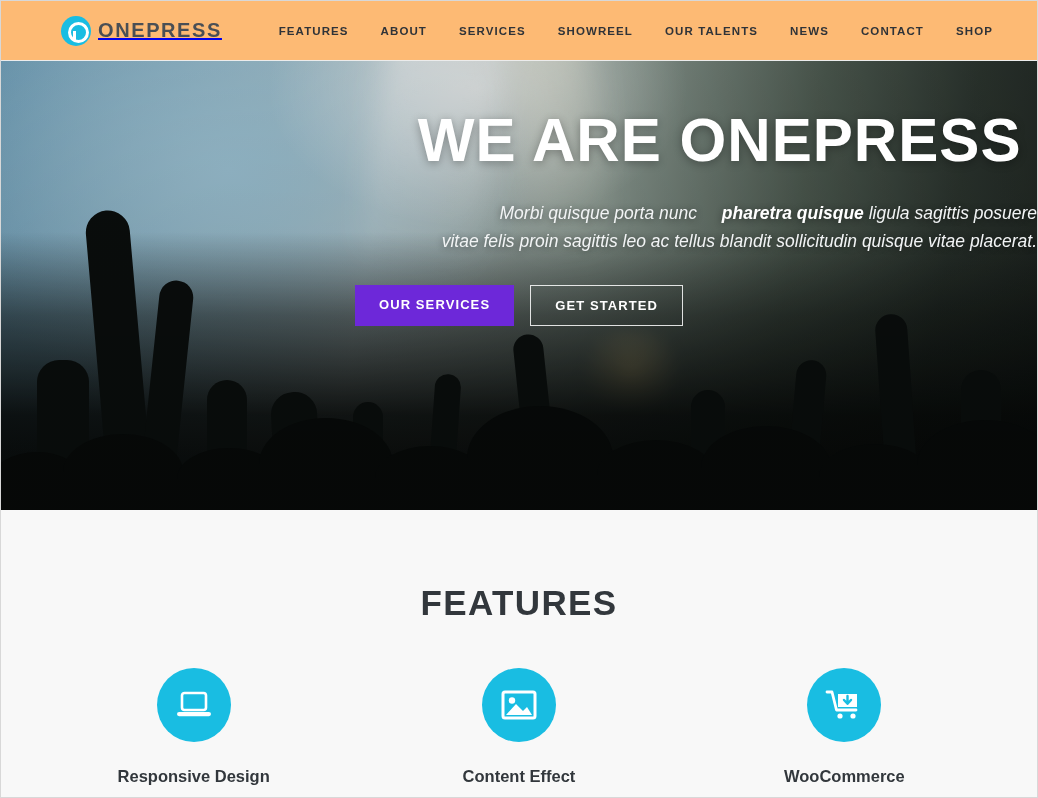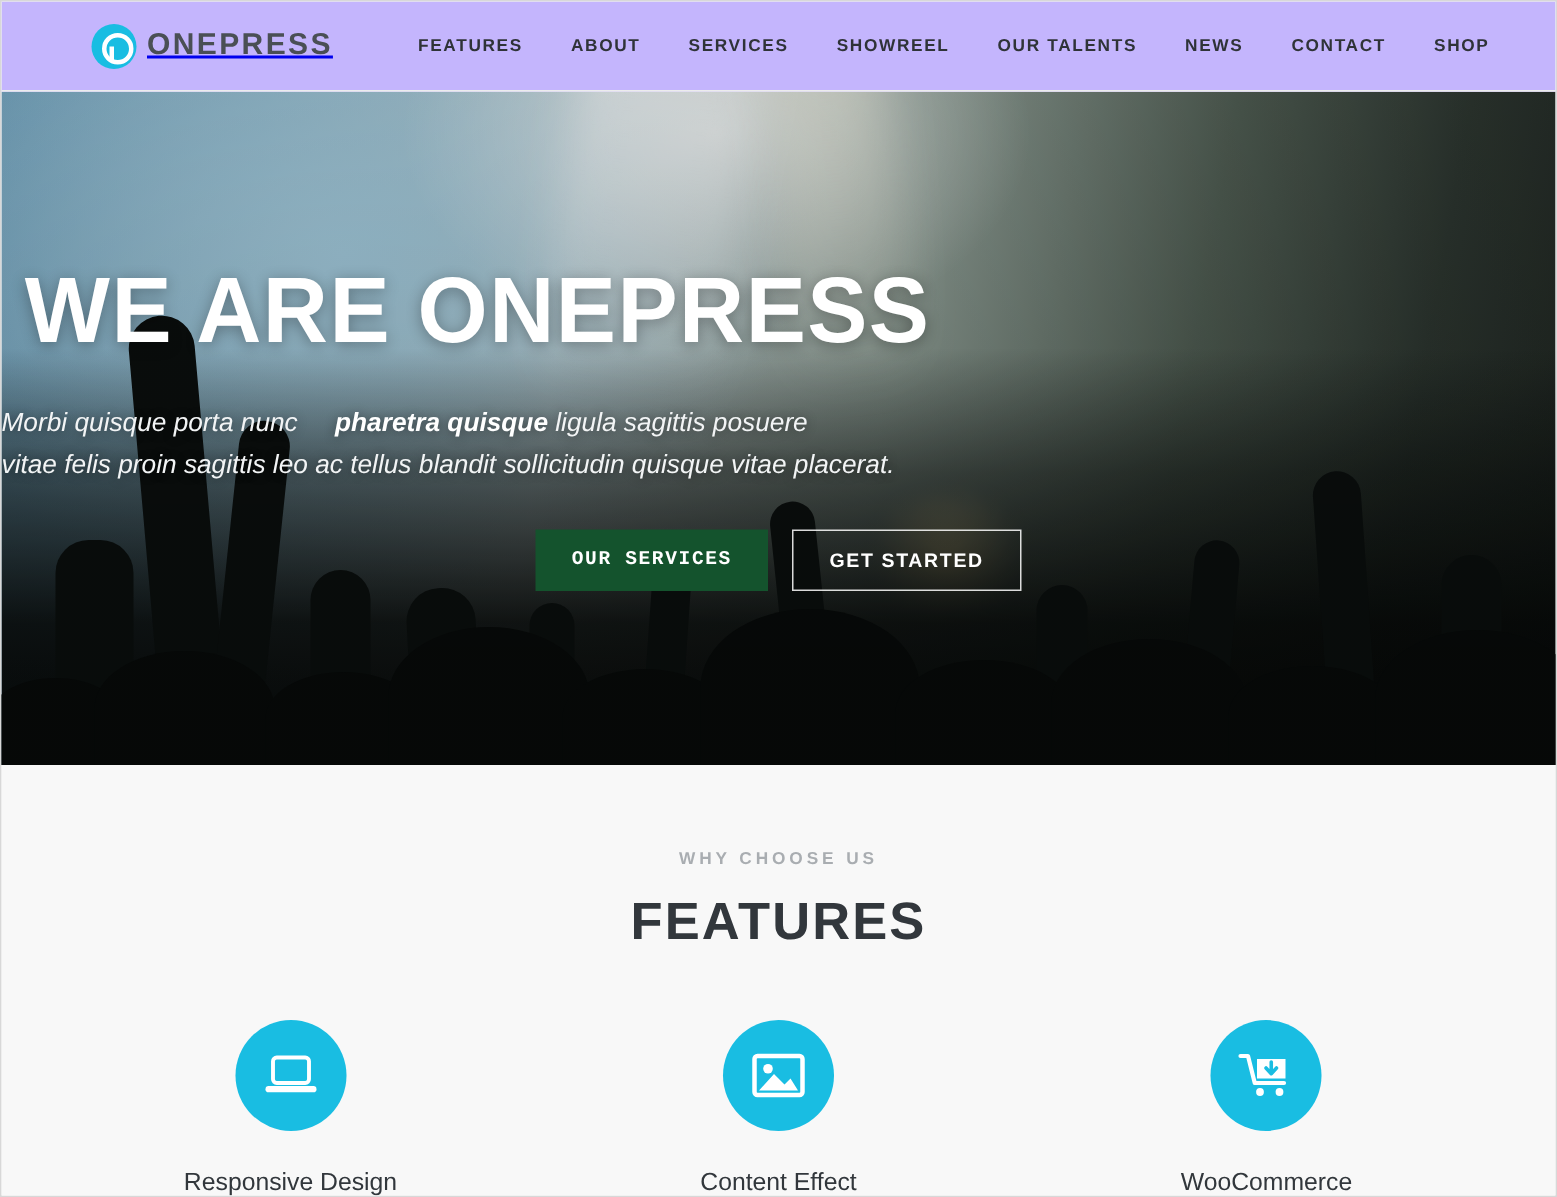--- a/index.html
+++ b/index.html
@@ -12,21 +12,21 @@
   }
   .page {
     width:1038px; height:798px;
     position:relative; overflow:hidden;
     border:1px solid #d8d8d8;
   }
 
   
   .site-header {
     height:60px; width:100%;
-    background:#c4b5fd;
+    background:#fdba74;
     display:flex; align-items:center;
     padding:0 28px 0 60px;
     border-bottom:1px solid #ececec;
     position:relative; z-index:40;
   }
   .brand { display:flex; align-items:center; gap:7px; flex:0 0 auto; }
   .brand-mark {
     width:30px; height:30px; border-radius:50%;
     background:#19bde2; position:relative; flex:0 0 auto;
   }
@@ -102,21 +102,21 @@
   .arm {
     position:absolute; background:#0a0e0d; border-radius:22px 22px 0 0;
   }
   .hero-overlay {
     position:absolute; inset:0;
     background:linear-gradient(to bottom, rgba(0,0,0,.10), rgba(0,0,0,.18));
   }
 
   .hero-content {
     position:relative; z-index:5; width:100%;
-    text-align:left; padding-top:116px;
+    text-align:right; padding-top:48px;
   }
   .hero-title {
     font-size:62px; font-weight:700; color:#ffffff;
     letter-spacing:1px; line-height:1; text-transform:uppercase;
     text-shadow:0 2px 10px rgba(0,0,0,.32);
     transform:scaleX(.97);
   }
   .hero-sub {
     margin-top:28px;
     font-size:17.5px; font-style:italic; color:#f2f4f5;
@@ -127,21 +127,21 @@
   .hero-sub .l2 { display:block; }
 
   .hero-buttons {
     margin-top:29px; display:flex; justify-content:center; gap:16px;
   }
   .btn {
     font-size:13px; font-weight:700; letter-spacing:1.1px;
     text-transform:uppercase; text-decoration:none;
     padding:13px 24px; display:inline-block; line-height:1;
   }
-  .btn-primary { background:#14532d; color:#ffffff;font-family:Liberation Mono, monospace; }
+  .btn-primary { background:#6d28d9; color:#ffffff; }
   .btn-ghost {
     background:transparent; color:#ffffff;
     border:1px solid rgba(255,255,255,.85);
   }
 
   
   .features {
     background:#f8f8f8; height:289px; width:100%;
     padding-top:57px; text-align:center;
     position:relative;
@@ -160,21 +160,21 @@
     padding:0 30px;
   }
   .feature-item { flex:1 1 25%; text-align:center; }
   .feature-icon {
     width:74px; height:74px; border-radius:50%;
     background:#19bde2; margin:0 auto;
     display:flex; align-items:center; justify-content:center;
   }
   .feature-icon svg { display:block; }
   .feature-label {
-    margin-top:25px; font-size:16.5px; color:#32373c; font-weight:400;
+    margin-top:25px; font-size:16.5px; color:#32373c; font-weight:700;
   }
 </style>
 </head>
 <body>
 
 <div class="page">
 
   <header class="site-header">
     <a class="brand" href="#">
       <span class="brand-mark"></span>
@@ -236,21 +236,20 @@
         <span class="l2">vitae felis proin sagittis leo ac tellus blandit sollicitudin quisque vitae placerat.</span>
       </p>
       <div class="hero-buttons">
         <a class="btn btn-primary" href="#">OUR SERVICES</a>
         <a class="btn btn-ghost" href="#">GET STARTED</a>
       </div>
     </div>
   </section>
 
   <section class="features">
-    <div class="features-eyebrow">WHY CHOOSE US</div>
     <h2 class="features-title">FEATURES</h2>
 
     <div class="feature-grid">
 
       <div class="feature-item">
         <div class="feature-icon">
           <svg width="38" height="30" viewBox="0 0 38 30">
             <rect x="7" y="3" width="24" height="17" rx="2.5" fill="none" stroke="#ffffff" stroke-width="2.6"></rect>
             <rect x="2" y="22" width="34" height="4.2" rx="2.1" fill="#ffffff"></rect>
           </svg>

